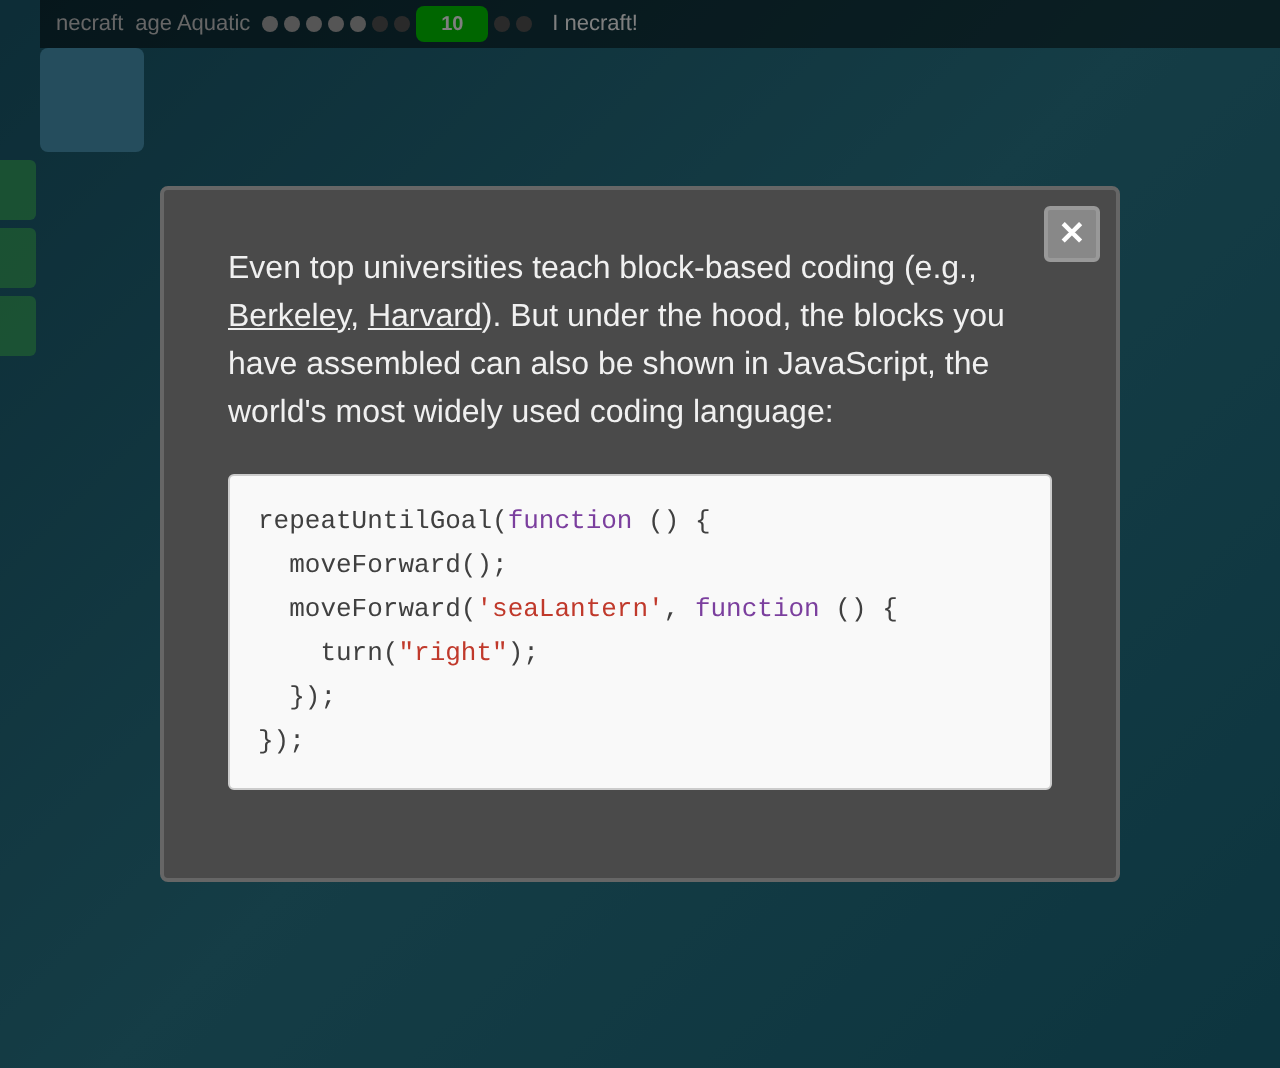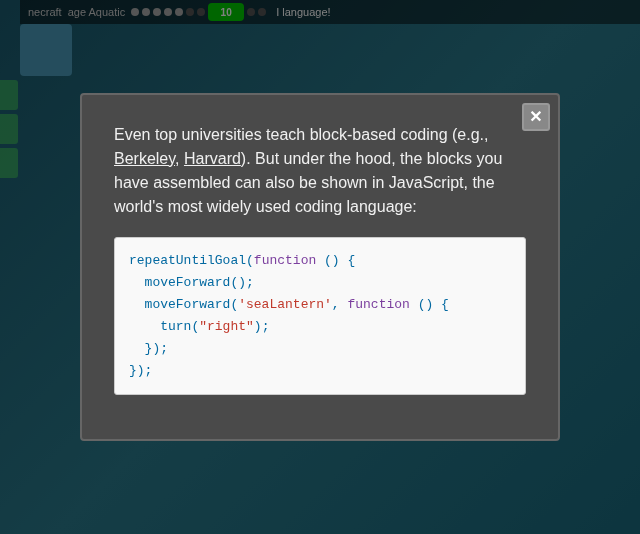--- a/index.html
+++ b/index.html
@@ -165,21 +165,21 @@
       position: relative;
     }
 
     
     .code-block::-webkit-scrollbar { width: 10px; height: 10px; }
     .code-block::-webkit-scrollbar-track { background: #e0e0e0; }
     .code-block::-webkit-scrollbar-thumb { background: #aaa; border-radius: 2px; }
 
     .code-line { display: block; white-space: pre; }
     .kw { color: #7b3f9e; }
-    .fn { color: #0369a1; }
+    .fn { color: #404040; }
     .str { color: #c0392b; }
 
     
     .modal-footer {
       display: flex;
       justify-content: flex-end;
     }
 
     .ok-btn {
       background: #d0d0d0;
@@ -206,21 +206,21 @@
     <div class="dot filled"></div>
     <div class="dot filled"></div>
     <div class="dot filled"></div>
     <div class="dot filled"></div>
     <div class="dot"></div>
     <div class="dot"></div>
     <div class="dot active">10</div>
     <div class="dot"></div>
     <div class="dot"></div>
   </div>
-  <span class="finish-text">I language!</span>
+  <span class="finish-text">I necraft!</span>
 </div>
 
 <div class="avatar">
   <div class="avatar-body"></div>
 </div>
 
 <div class="side-panel">
   <div class="side-item"></div>
   <div class="side-item"></div>
   <div class="side-item"></div>

